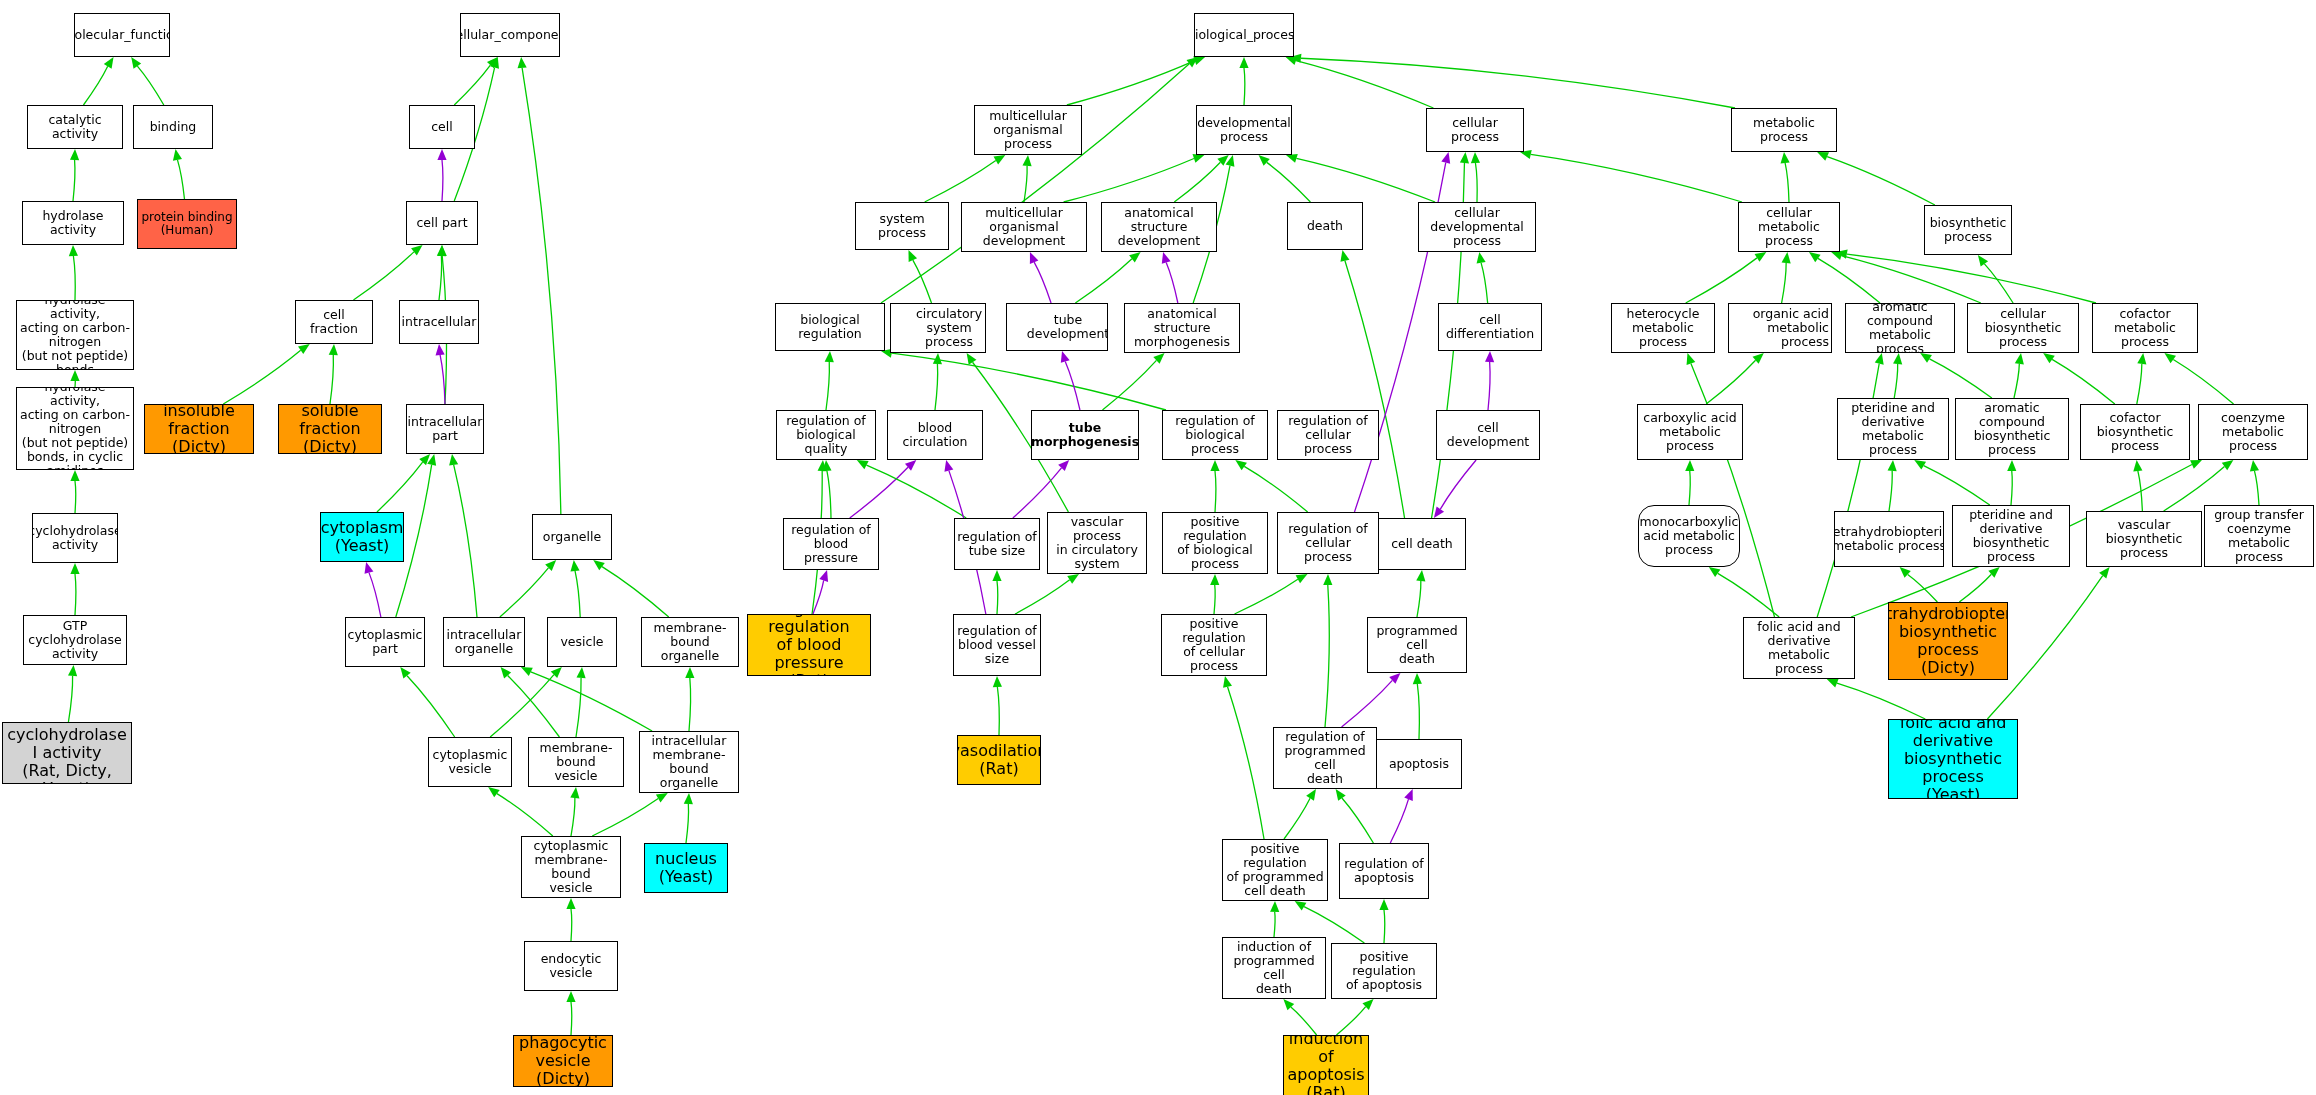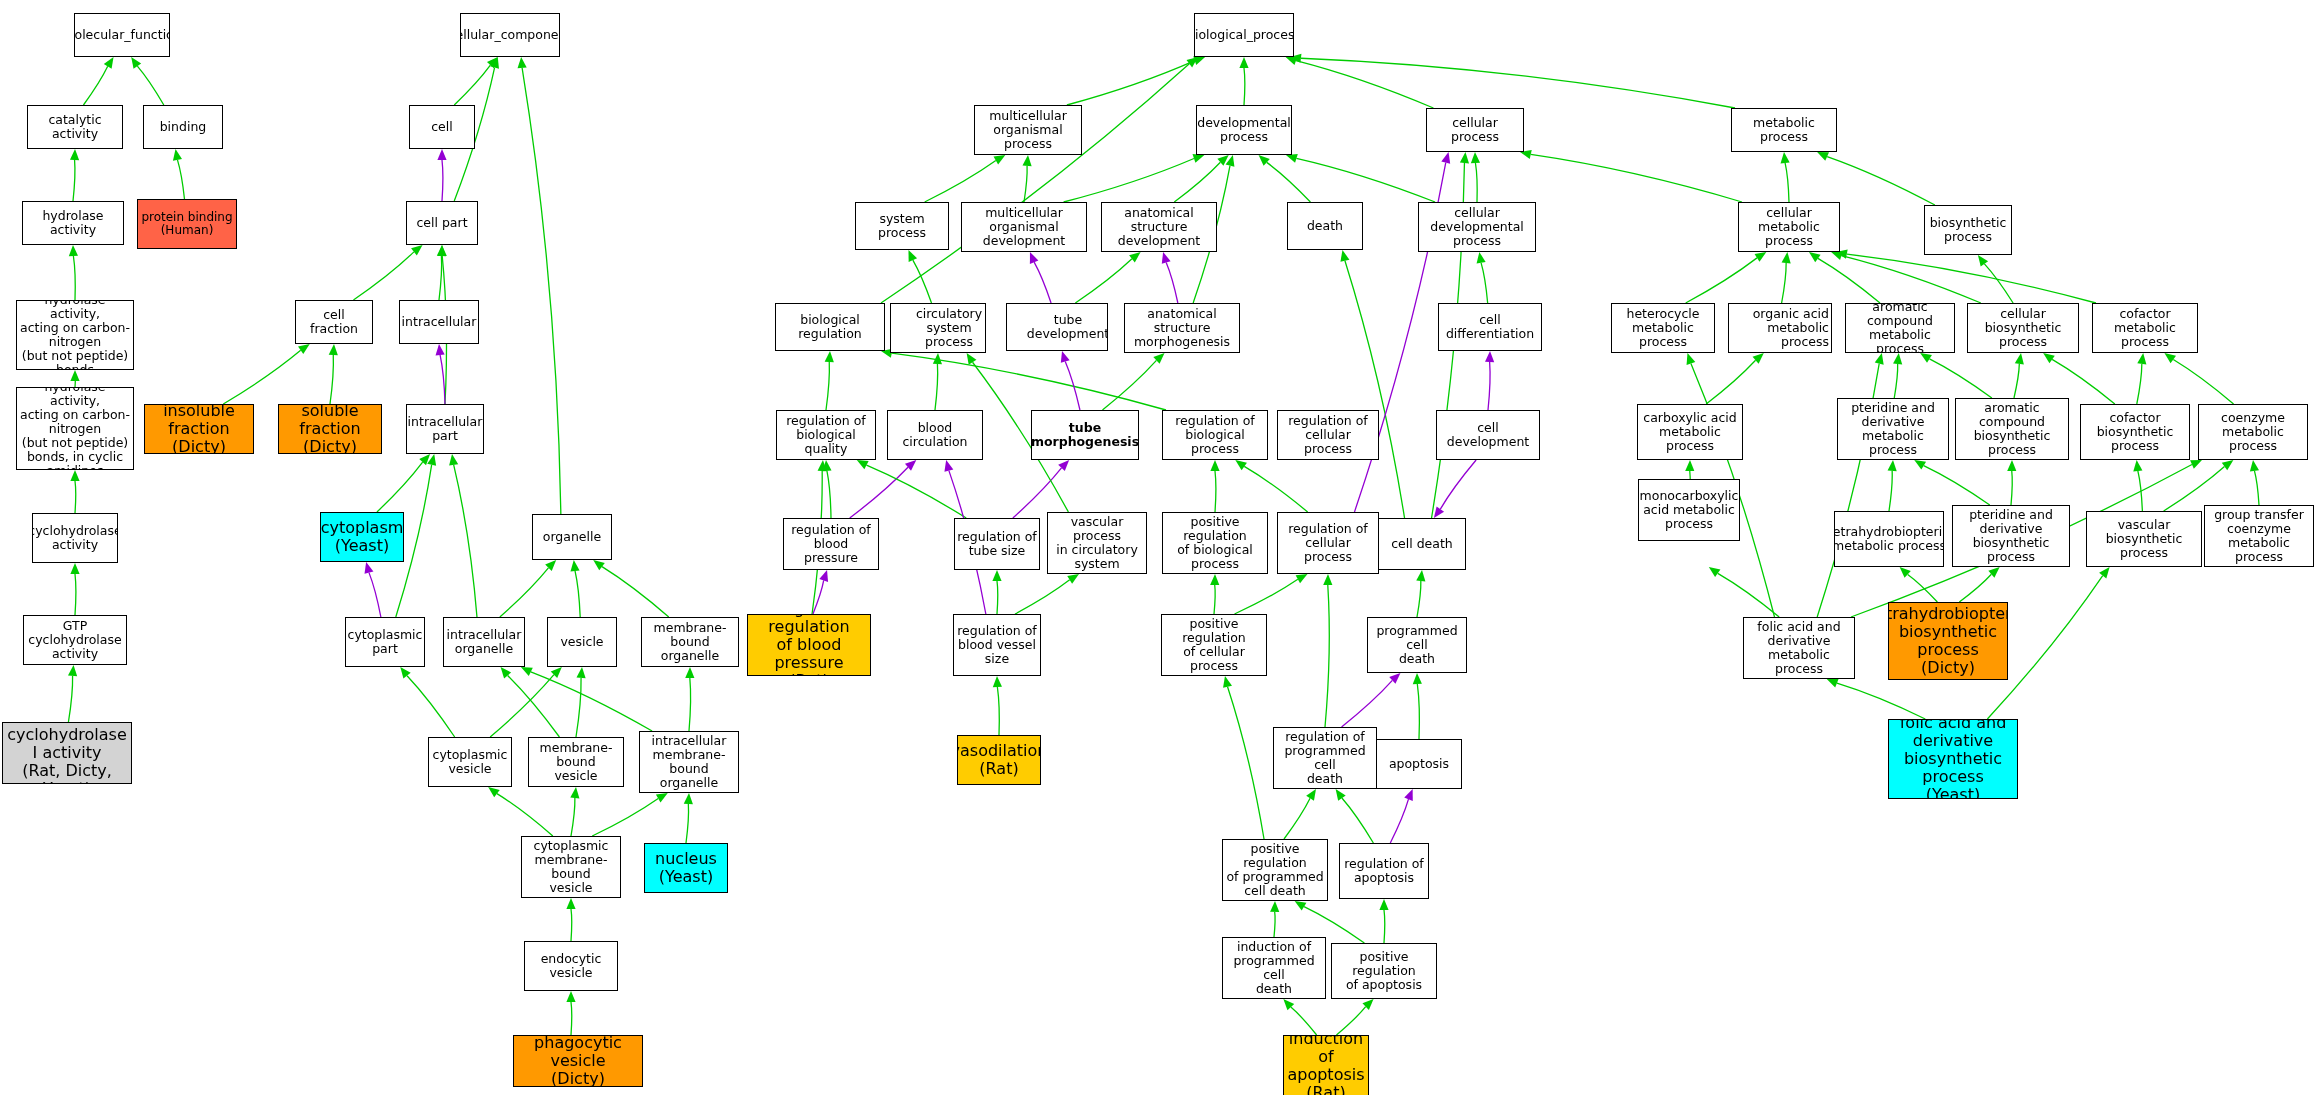--- a/index.html
+++ b/index.html
@@ -274,21 +274,21 @@
       <path d="M1336.44,1035 Q1356.26,1018.2992 1365.663611145245,1006.6581357427578" stroke="#00cc00" stroke-width="1.3" fill="none"></path>
       <polygon points="1373.56,999 1368.8661042740348,1009.9602619911099 1362.4611180164554,1003.3560094944058" fill="#00cc00"></polygon>
     </svg>
   <div id="nodes">
       <div class="node t-plain" style="left: 74px; top: 13px; width: 96px; height: 44px;">
         <span class="lbl">molecular_function</span>
       </div>
       <div class="node t-plain" style="left: 27px; top: 105px; width: 96px; height: 44px;">
         <span class="lbl">catalytic activity</span>
       </div>
-      <div class="node t-plain" style="left: 133px; top: 105px; width: 80px; height: 44px; margin-left: 10px;">
+      <div class="node t-plain" style="left: 133px; top: 105px; width: 80px; height: 44px;">
         <span class="lbl">binding</span>
       </div>
       <div class="node t-plain" style="left: 22px; top: 201px; width: 102px; height: 44px;">
         <span class="lbl">hydrolase activity</span>
       </div>
       <div class="node t-red" style="left: 137px; top: 199px; width: 100px; height: 50px;">
         <span class="lbl">protein binding
 (Human)</span>
       </div>
       <div class="node t-plain" style="left: 16px; top: 300px; width: 118px; height: 70px;">
@@ -384,21 +384,21 @@
 membrane-bound
 vesicle</span>
       </div>
       <div class="node t-cyan" style="left: 644px; top: 843px; width: 84px; height: 50px;">
         <span class="lbl">nucleus
 (Yeast)</span>
       </div>
       <div class="node t-plain" style="left: 524px; top: 941px; width: 94px; height: 50px;">
         <span class="lbl">endocytic vesicle</span>
       </div>
-      <div class="node t-orange" style="left: 513px; top: 1035px; width: 130px; height: 52px;">
+      <div class="node t-orange" style="left: 513px; top: 1035px; width: 100px; height: 52px;">
         <span class="lbl">phagocytic vesicle
 (Dicty)</span>
       </div>
       <div class="node t-plain" style="left: 1194px; top: 13px; width: 100px; height: 44px;">
         <span class="lbl">biological_process</span>
       </div>
       <div class="node t-plain" style="left: 974px; top: 105px; width: 108px; height: 50px;">
         <span class="lbl">multicellular
 organismal process</span>
       </div>
@@ -536,21 +536,21 @@
 of biological
 process</span>
       </div>
       <div class="node t-plain" style="left: 1277px; top: 512px; width: 102px; height: 62px;">
         <span class="lbl">regulation of
 cellular process</span>
       </div>
       <div class="node t-plain" style="left: 1378px; top: 518px; width: 88px; height: 52px;">
         <span class="lbl">cell death</span>
       </div>
-      <div class="node t-plain" style="left: 1638px; top: 479px; width: 102px; height: 62px;">
+      <div class="node t-plain" style="left: 1638px; top: 505px; width: 102px; height: 62px; border-radius: 16px;">
         <span class="lbl">monocarboxylic
 acid metabolic
 process</span>
       </div>
       <div class="node t-plain" style="left: 1834px; top: 511px; width: 110px; height: 56px;">
         <span class="lbl">tetrahydrobiopterin
 metabolic process</span>
       </div>
       <div class="node t-plain" style="left: 1952px; top: 505px; width: 118px; height: 62px;">
         <span class="lbl">pteridine and

